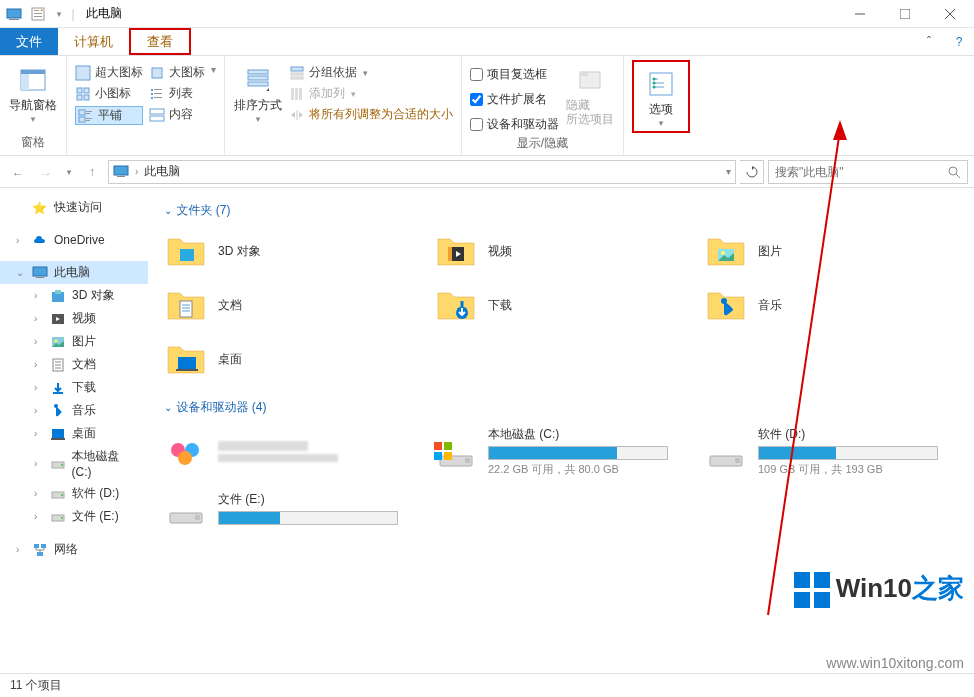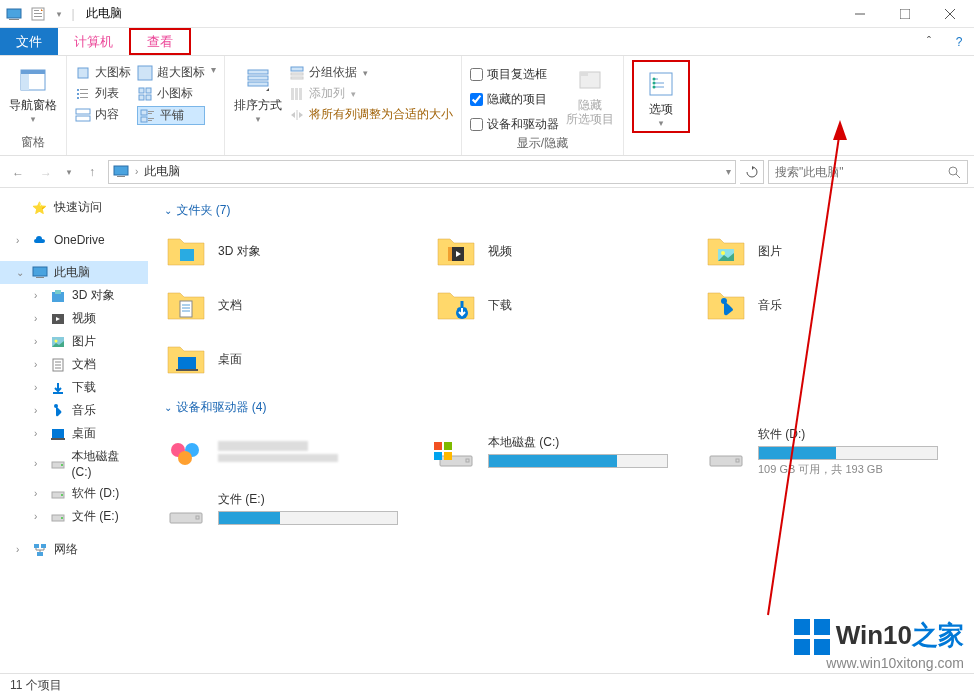--- a/index.html
+++ b/index.html
@@ -10,33 +10,33 @@
 .tb-icon { width: 16px; height: 16px; margin: 0 4px; display: flex; align-items: center; justify-content: center; }
 .tb-title { margin-left: 8px; font-size: 12px; color: #000; }
 .tb-spacer { flex: 1; }
 .win-btn { width: 45px; height: 28px; display: flex; align-items: center; justify-content: center; color: #555; }
 .win-btn.close { color: #555; }
 .win-btn svg { width: 10px; height: 10px; }
 
 
 .tabrow { height: 28px; display: flex; align-items: stretch; background: #fff; border-bottom: 1px solid #e1e1e1; }
 .tab-file { background: #1979ca; color: #fff; padding: 0 16px; display: flex; align-items: center; font-size: 13px; }
-.tab { padding: 0 16px; display: flex; align-items: center; font-size: 13px; color: #ec4899; }
+.tab { padding: 0 16px; display: flex; align-items: center; font-size: 13px; color: #a16207; }
 .tab.active { border: 2px solid #d60000; position: relative; z-index: 2; }
 .tabrow .rsp { flex: 1; }
 .tabrow .help { width: 30px; display: flex; align-items: center; justify-content: center; color: #555; }
 
 
 .ribbon { height: 100px; background: #fff; border-bottom: 1px solid #e1e1e1; display: flex; }
 .rgroup { border-right: 1px solid #e8e8e8; padding: 4px 8px 2px; display: flex; flex-direction: column; }
 .rgroup-body { flex: 1; display: flex; align-items: flex-start; gap: 6px; }
 .rgroup-label { text-align: center; font-size: 12px; color: #666; padding: 2px 0; }
 .rbtn-big { width: 50px; display: flex; flex-direction: column; align-items: center; gap: 2px; padding-top: 4px; }
 .rbtn-big .ic { width: 32px; height: 32px; display: flex; align-items: center; justify-content: center; }
-.rbtn-big span { font-size: 12px; text-align: center; line-height: 1.2; }
+.rbtn-big span { font-size: 12px; line-height: 1.2; }
 .rcol { display: flex; flex-direction: column; gap: 4px; padding-top: 4px; }
 .rrow { display: flex; align-items: center; gap: 4px; font-size: 12px; color: #444; white-space: nowrap; }
 .rrow .ic { width: 16px; height: 16px; display: flex; align-items: center; justify-content: center; }
 .rcheck { display: flex; align-items: center; gap: 4px; font-size: 12px; }
 .rcheck input { width: 13px; height: 13px; }
 .options-hl { border: 2px solid #d60000; padding: 2px; }
 
 
 .addrrow { height: 32px; display: flex; align-items: center; gap: 4px; padding: 0 6px; border-bottom: 1px solid #e1e1e1; }
 .navarrow { width: 24px; height: 24px; border-radius: 2px; display: flex; align-items: center; justify-content: center; color: #888; }
@@ -71,21 +71,21 @@
 .pfill { height: 100%; background: #26a0da; }
 .drvsub { color: #888; font-size: 11px; }
 
 
 .status { position: absolute; bottom: 0; left: 0; right: 0; height: 24px; border-top: 1px solid #e1e1e1; display: flex; align-items: center; padding: 0 10px; font-size: 12px; color: #444; background: #fff; }
 
 
 .wm { position: absolute; right: 10px; bottom: 26px; text-align: right; }
 .wm-logo { font-size: 26px; font-weight: bold; color: #333; }
 .wm-logo .blue { color: #0078d7; }
-.wm-url { font-size: 14px; color: #888; }
+.wm-url { font-size: 14px; color: #888; margin-top: 47px; }
 .winlogo { display: inline-block; width: 36px; height: 36px; position: relative; margin-right: 6px; vertical-align: middle; }
 .winlogo span { position: absolute; background: #0078d7; width: 16px; height: 16px; }
 .winlogo .a { left:0; top:0; } .winlogo .b { right:0; top:0; } .winlogo .c { left:0; bottom:0; } .winlogo .d { right:0; bottom:0; }
 
 
 .ann { position: absolute; pointer-events: none; left: 0; top: 0; }
 
 
 .foldersvg { fill: #ffd86b; stroke: #d9a441; stroke-width: 0.5; }
 .drivesvg rect { fill: #d9d9d9; stroke: #aaa; }
@@ -157,20 +157,54 @@
     </div>
     <div class="rgroup-label">窗格</div>
   </div>
 
   <div class="rgroup">
     <div class="rgroup-body">
       <div class="rcol">
         <div class="rrow">
             <div class="ic">
               <svg width="16" height="16">
+                <rect x="1" y="1" width="14" height="14" fill="#cfe4f7" stroke="#6aa0d8"></rect>
+              </svg>
+            </div>
+            <span>超大图标</span>
+          </div>
+        <div class="rrow">
+            <div class="ic">
+              <svg width="16" height="16">
+                <rect x="2" y="2" width="5" height="5" fill="#cfe4f7" stroke="#6aa0d8"></rect>
+                <rect x="9" y="2" width="5" height="5" fill="#cfe4f7" stroke="#6aa0d8"></rect>
+                <rect x="2" y="9" width="5" height="5" fill="#cfe4f7" stroke="#6aa0d8"></rect>
+                <rect x="9" y="9" width="5" height="5" fill="#cfe4f7" stroke="#6aa0d8"></rect>
+              </svg>
+            </div>
+            <span>小图标</span>
+          </div>
+        <div class="rrow" style="background:#cde8ff;border:1px solid #7bb6e8;padding:0 2px">
+            <div class="ic">
+              <svg width="16" height="16">
+                <rect x="1" y="2" width="6" height="5" fill="#cfe4f7" stroke="#6aa0d8"></rect>
+                <rect x="8" y="3" width="6" height="1" fill="#999"></rect>
+                <rect x="8" y="5" width="4" height="1" fill="#999"></rect>
+                <rect x="1" y="9" width="6" height="5" fill="#cfe4f7" stroke="#6aa0d8"></rect>
+                <rect x="8" y="10" width="6" height="1" fill="#999"></rect>
+                <rect x="8" y="12" width="4" height="1" fill="#999"></rect>
+              </svg>
+            </div>
+            <span>平铺</span>
+          </div>
+      </div>
+      <div class="rcol">
+        <div class="rrow">
+            <div class="ic">
+              <svg width="16" height="16">
                 <rect x="3" y="3" width="10" height="10" fill="#cfe4f7" stroke="#6aa0d8"></rect>
               </svg>
             </div>
             <span>大图标</span>
           </div>
         <div class="rrow">
             <div class="ic">
               <svg width="16" height="16">
                 <rect x="2" y="3" width="2" height="2" fill="#6aa0d8"></rect>
                 <rect x="5" y="3" width="8" height="1" fill="#999"></rect>
@@ -183,54 +217,20 @@
             <span>列表</span>
           </div>
         <div class="rrow">
             <div class="ic">
               <svg width="16" height="16">
                 <rect x="1" y="2" width="14" height="5" fill="none" stroke="#6aa0d8"></rect>
                 <rect x="1" y="9" width="14" height="5" fill="none" stroke="#6aa0d8"></rect>
               </svg>
             </div>
             <span>内容</span>
-          </div>
-      </div>
-      <div class="rcol">
-        <div class="rrow">
-            <div class="ic">
-              <svg width="16" height="16">
-                <rect x="1" y="1" width="14" height="14" fill="#cfe4f7" stroke="#6aa0d8"></rect>
-              </svg>
-            </div>
-            <span>超大图标</span>
-          </div>
-        <div class="rrow">
-            <div class="ic">
-              <svg width="16" height="16">
-                <rect x="2" y="2" width="5" height="5" fill="#cfe4f7" stroke="#6aa0d8"></rect>
-                <rect x="9" y="2" width="5" height="5" fill="#cfe4f7" stroke="#6aa0d8"></rect>
-                <rect x="2" y="9" width="5" height="5" fill="#cfe4f7" stroke="#6aa0d8"></rect>
-                <rect x="9" y="9" width="5" height="5" fill="#cfe4f7" stroke="#6aa0d8"></rect>
-              </svg>
-            </div>
-            <span>小图标</span>
-          </div>
-        <div class="rrow" style="background:#cde8ff;border:1px solid #7bb6e8;padding:0 2px">
-            <div class="ic">
-              <svg width="16" height="16">
-                <rect x="1" y="2" width="6" height="5" fill="#cfe4f7" stroke="#6aa0d8"></rect>
-                <rect x="8" y="3" width="6" height="1" fill="#999"></rect>
-                <rect x="8" y="5" width="4" height="1" fill="#999"></rect>
-                <rect x="1" y="9" width="6" height="5" fill="#cfe4f7" stroke="#6aa0d8"></rect>
-                <rect x="8" y="10" width="6" height="1" fill="#999"></rect>
-                <rect x="8" y="12" width="4" height="1" fill="#999"></rect>
-              </svg>
-            </div>
-            <span>平铺</span>
           </div>
       </div>
       <div class="rcol" style="justify-content:flex-end;color:#888;font-size:10px;padding-bottom:2px">
           <span>▾</span>
         </div>
     </div>
   </div>
 
   <div class="rgroup">
     <div class="rgroup-body">
@@ -284,21 +284,21 @@
 
   <div class="rgroup">
     <div class="rgroup-body">
       <div class="rcol" style="padding-top:6px;gap:8px">
         <label class="rcheck">
             <input type="checkbox" style="">
             <span>项目复选框</span>
           </label>
         <label class="rcheck">
             <input type="checkbox" checked="" style="">
-            <span>隐藏的项目</span>
+            <span>文件扩展名</span>
           </label>
         <label class="rcheck">
             <input type="checkbox" style="">
             <span>设备和驱动器</span>
           </label>
       </div>
       <div class="rbtn-big" style="color:#aaa">
         <div class="ic">
             <svg width="28" height="28">
               <rect x="4" y="6" width="20" height="16" fill="#eee" stroke="#ccc"></rect>
@@ -624,20 +624,21 @@
             <svg width="44" height="44" class="drivesvg">
               <rect x="6" y="26" width="32" height="10" rx="1"></rect>
               <rect x="32" y="29" width="3" height="3" fill="#6c6"></rect>
             </svg>
           </div>
           <div class="drvtxt">
             <div>本地磁盘 (C:)</div>
             <div class="pbar">
               <div class="pfill" style="width:72%"></div>
             </div>
+            <div class="drvsub">22.2 GB 可用，共 80.0 GB</div>
           </div>
         </div>
         <div class="drive">
           <div class="drvicon" style="position:relative">
             <svg width="44" height="44" class="drivesvg">
               <rect x="6" y="26" width="32" height="10" rx="1"></rect>
               <rect x="32" y="29" width="3" height="3" fill="#6c6"></rect>
             </svg>
           </div>
           <div class="drvtxt">

